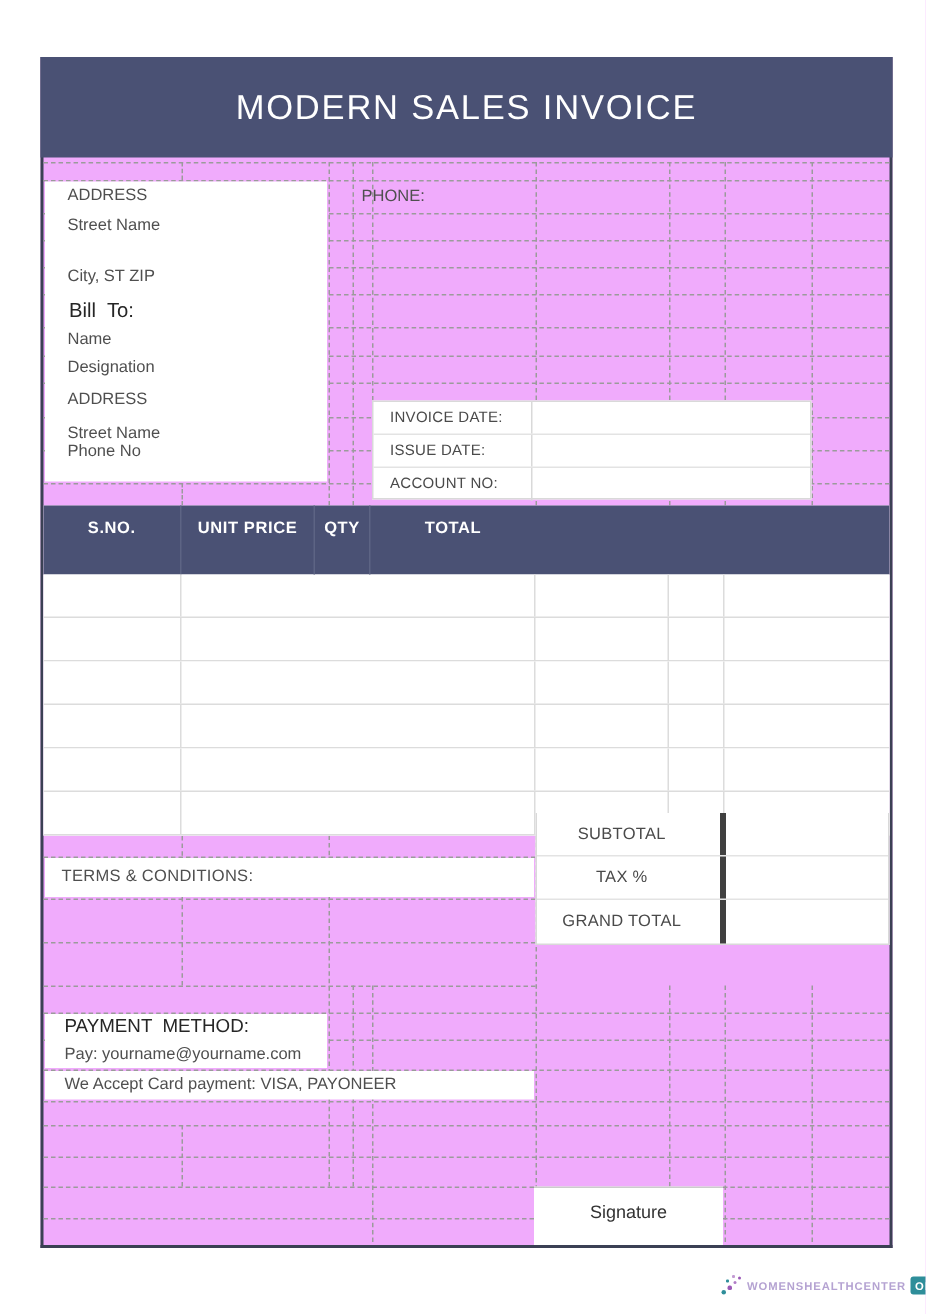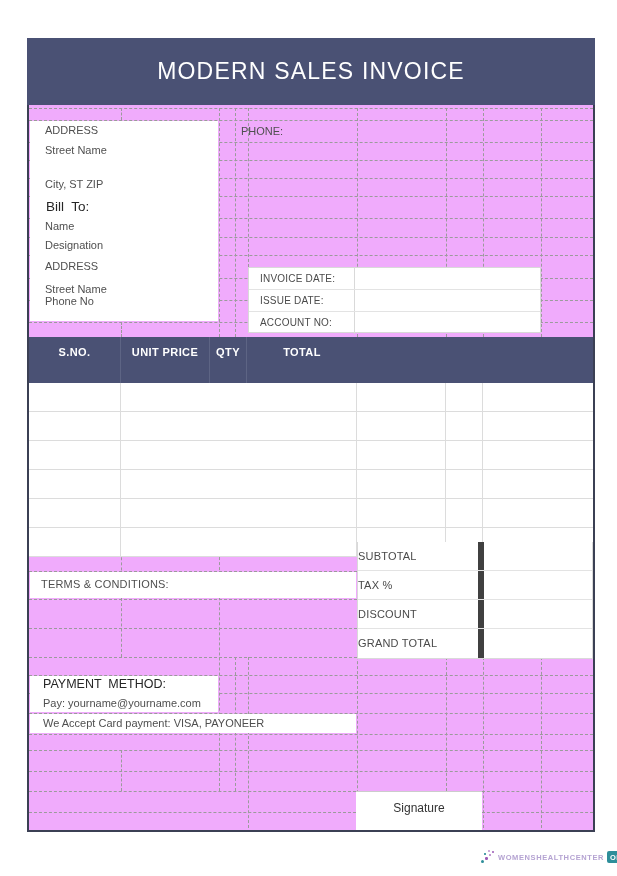--- a/index.html
+++ b/index.html
@@ -34,22 +34,22 @@
   .trow { display:flex; height:29px; border-bottom:1px solid #dcdcdc; background:#fff; }
   .tc { border-right:1px solid #dcdcdc; height:100%; }
   .tc:last-child { border-right:none; }
   .w1{width:92px;} .w2{width:236px;} .w3{width:89px;} .w4{width:37px;} .w5{width:110px;}
   
   .summary { position:absolute; left:328px; top:504px; width:236px; background:#fff;
              border-left:1px solid #d9d9d9; border-right:1px solid #d9d9d9;
              border-bottom:1px solid #d9d9d9; z-index:3; }
   .srow { display:flex; height:29px; border-bottom:1px solid #e3e3e3; }
   .srow:last-child { border-bottom:none; }
-  .slabel { width:126px; text-align:left; padding-right:9px; line-height:29px;
-            font-size:11px; color:#4a4a4a; border-right:6px solid #404040; letter-spacing:0.2px; }
+  .slabel { width:126px; text-align:center; padding-right:9px; line-height:29px;
+            font-size:11px; color:#4a4a4a; border-right:4px solid #404040; letter-spacing:0.2px; }
   .sval { flex:1; }
   
   .sig { position:absolute; left:327px; top:753px; width:126px; height:39px; background:#fff;
          border-top:1px solid #cccccc; z-index:3; text-align:center; }
   .sig span { display:inline-block; margin-top:9px; font-size:12px; color:#333333; }
   
   .footer { position:absolute; left:480px; top:847px; height:20px; display:flex; align-items:center; z-index:5; }
   .dots { position:relative; width:16px; height:16px; margin-right:2px; }
   .dots i { position:absolute; border-radius:50%; }
   .brand { font-size:7.5px; color:#b5a3d2; letter-spacing:0.6px; font-weight:600; }
@@ -202,24 +202,20 @@
         </div>
     </div>
 
     <div class="summary">
       <div class="srow">
         <div class="slabel">SUBTOTAL</div>
         <div class="sval"></div>
       </div>
       <div class="srow">
         <div class="slabel">TAX %</div>
-        <div class="sval"></div>
-      </div>
-      <div class="srow">
-        <div class="slabel">DISCOUNT</div>
         <div class="sval"></div>
       </div>
       <div class="srow">
         <div class="slabel">GRAND TOTAL</div>
         <div class="sval"></div>
       </div>
     </div>
 
     <div class="lbl" style="left:12px;top:540px;letter-spacing:0.2px;">TERMS &amp; CONDITIONS:</div>
 

